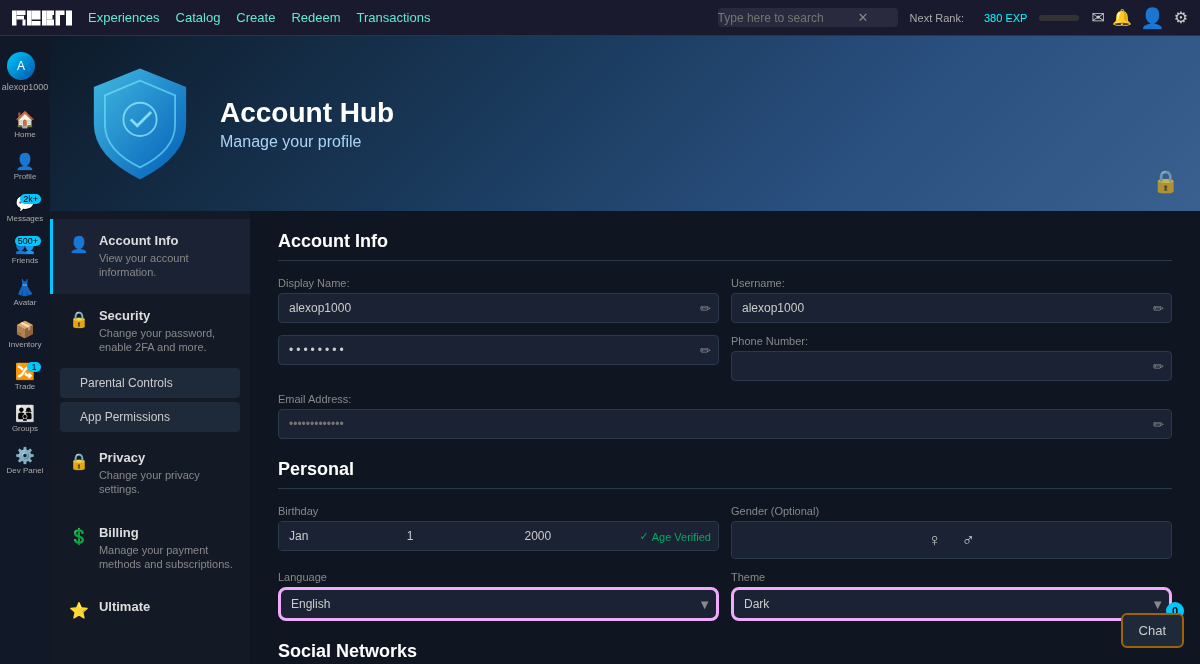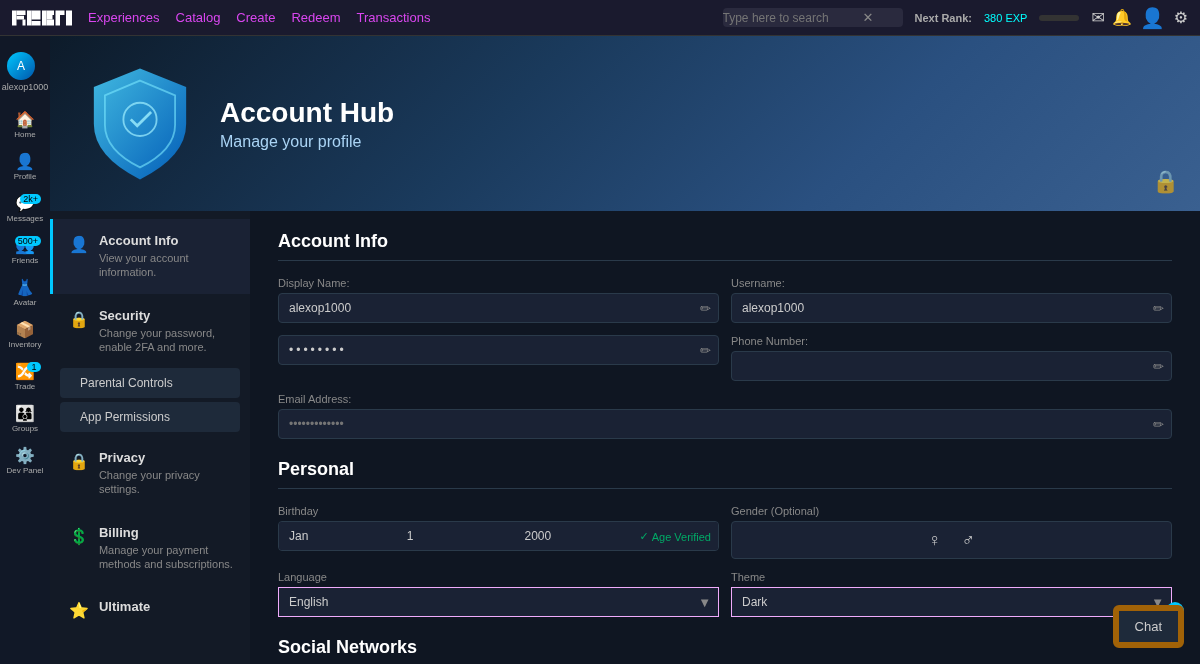--- a/index.html
+++ b/index.html
@@ -15,33 +15,33 @@
       border-bottom: 1px solid #333;
       position: fixed;
       top: 0; left: 0; right: 0;
       z-index: 100;
     }
     .top-nav-logo {
       display: flex; align-items: center; margin-right: 16px;
     }
     .top-nav-logo svg { width: 60px; height: 22px; }
     .top-nav-links { display: flex; gap: 16px; flex: 1; }
-    .top-nav-links a { color: #d946ef; text-decoration: none; font-size: 13px; }
+    .top-nav-links a { color: #5eead4; text-decoration: none; font-size: 13px; }
     .top-nav-search {
       display: flex; align-items: center;
       background: #2a2a3e; border-radius: 4px;
       padding: 2px 0; margin-right: 12px;
       flex: 0 0 180px;
     }
     .top-nav-search input {
       background: transparent; border: none; color: #aaa; font-size: 12px; width: 140px; outline: none;
     }
     .top-nav-icons { display: flex; align-items: center; gap: 8px; }
     .top-nav-icon { color: #ccc; font-size: 16px; cursor: pointer; }
-    .nav-rank { font-size: 11px; color: #aaa; margin-right: 4px; font-weight: bold; }
+    .nav-rank { font-size: 11px; color: #aaa; margin-right: 12px; }
     .nav-exp { font-size: 11px; color: #0ff; }
     .nav-exp-bar { width: 40px; height: 6px; background: #333; border-radius: 3px; display: inline-block; vertical-align: middle; margin: 0 4px; }
     .nav-exp-fill { height: 100%; background: #00c8ff; border-radius: 3px; width: 60%; }
 
     
     .layout { display: flex; margin-top: 36px; min-height: calc(100vh - 36px); }
 
     
     .left-nav {
       width: 50px;
@@ -167,33 +167,33 @@
     .section-divider { margin: 20px 0 16px; }
 
     
     .gender-icons { display: flex; align-items: center; justify-content: center; gap: 20px; height: 38px; background: #1a2234; border: 1px solid #2a3a4a; border-radius: 4px; }
     .gender-icon { font-size: 18px; cursor: pointer; }
 
     
     .form-select-wrap { position: relative; }
     .form-select {
       width: 100%; padding: 7px 10px;
-      background: #1a2234; border: 1px solid #f0abfc;
-      border-radius: 0; color: #ccc; font-size: 12px; outline: none;
+      background: #1a2234; border: 3px solid #f0abfc;
+      border-radius: 8px; color: #ccc; font-size: 12px; outline: none;
       appearance: none;
     }
     .form-select-arrow {
       position: absolute; right: 8px; top: 50%; transform: translateY(-50%);
       color: #888; pointer-events: none;
     }
 
     
     .chat-btn {
       position: fixed; bottom: 16px; right: 16px;
-      background: #1e2a3a; border: 6px solid #a16207;
+      background: #1e2a3a; border: 2px solid #a16207;
       padding: 8px 16px; border-radius: 6px; color: #ccc;
       cursor: pointer; font-size: 13px;
     }
     .chat-count {
       position: fixed; bottom: 44px; right: 16px;
       background: #00c8ff; color: #000;
       border-radius: 50%; width: 18px; height: 18px;
       display: flex; align-items: center; justify-content: center;
       font-size: 11px; font-weight: bold;
     }

